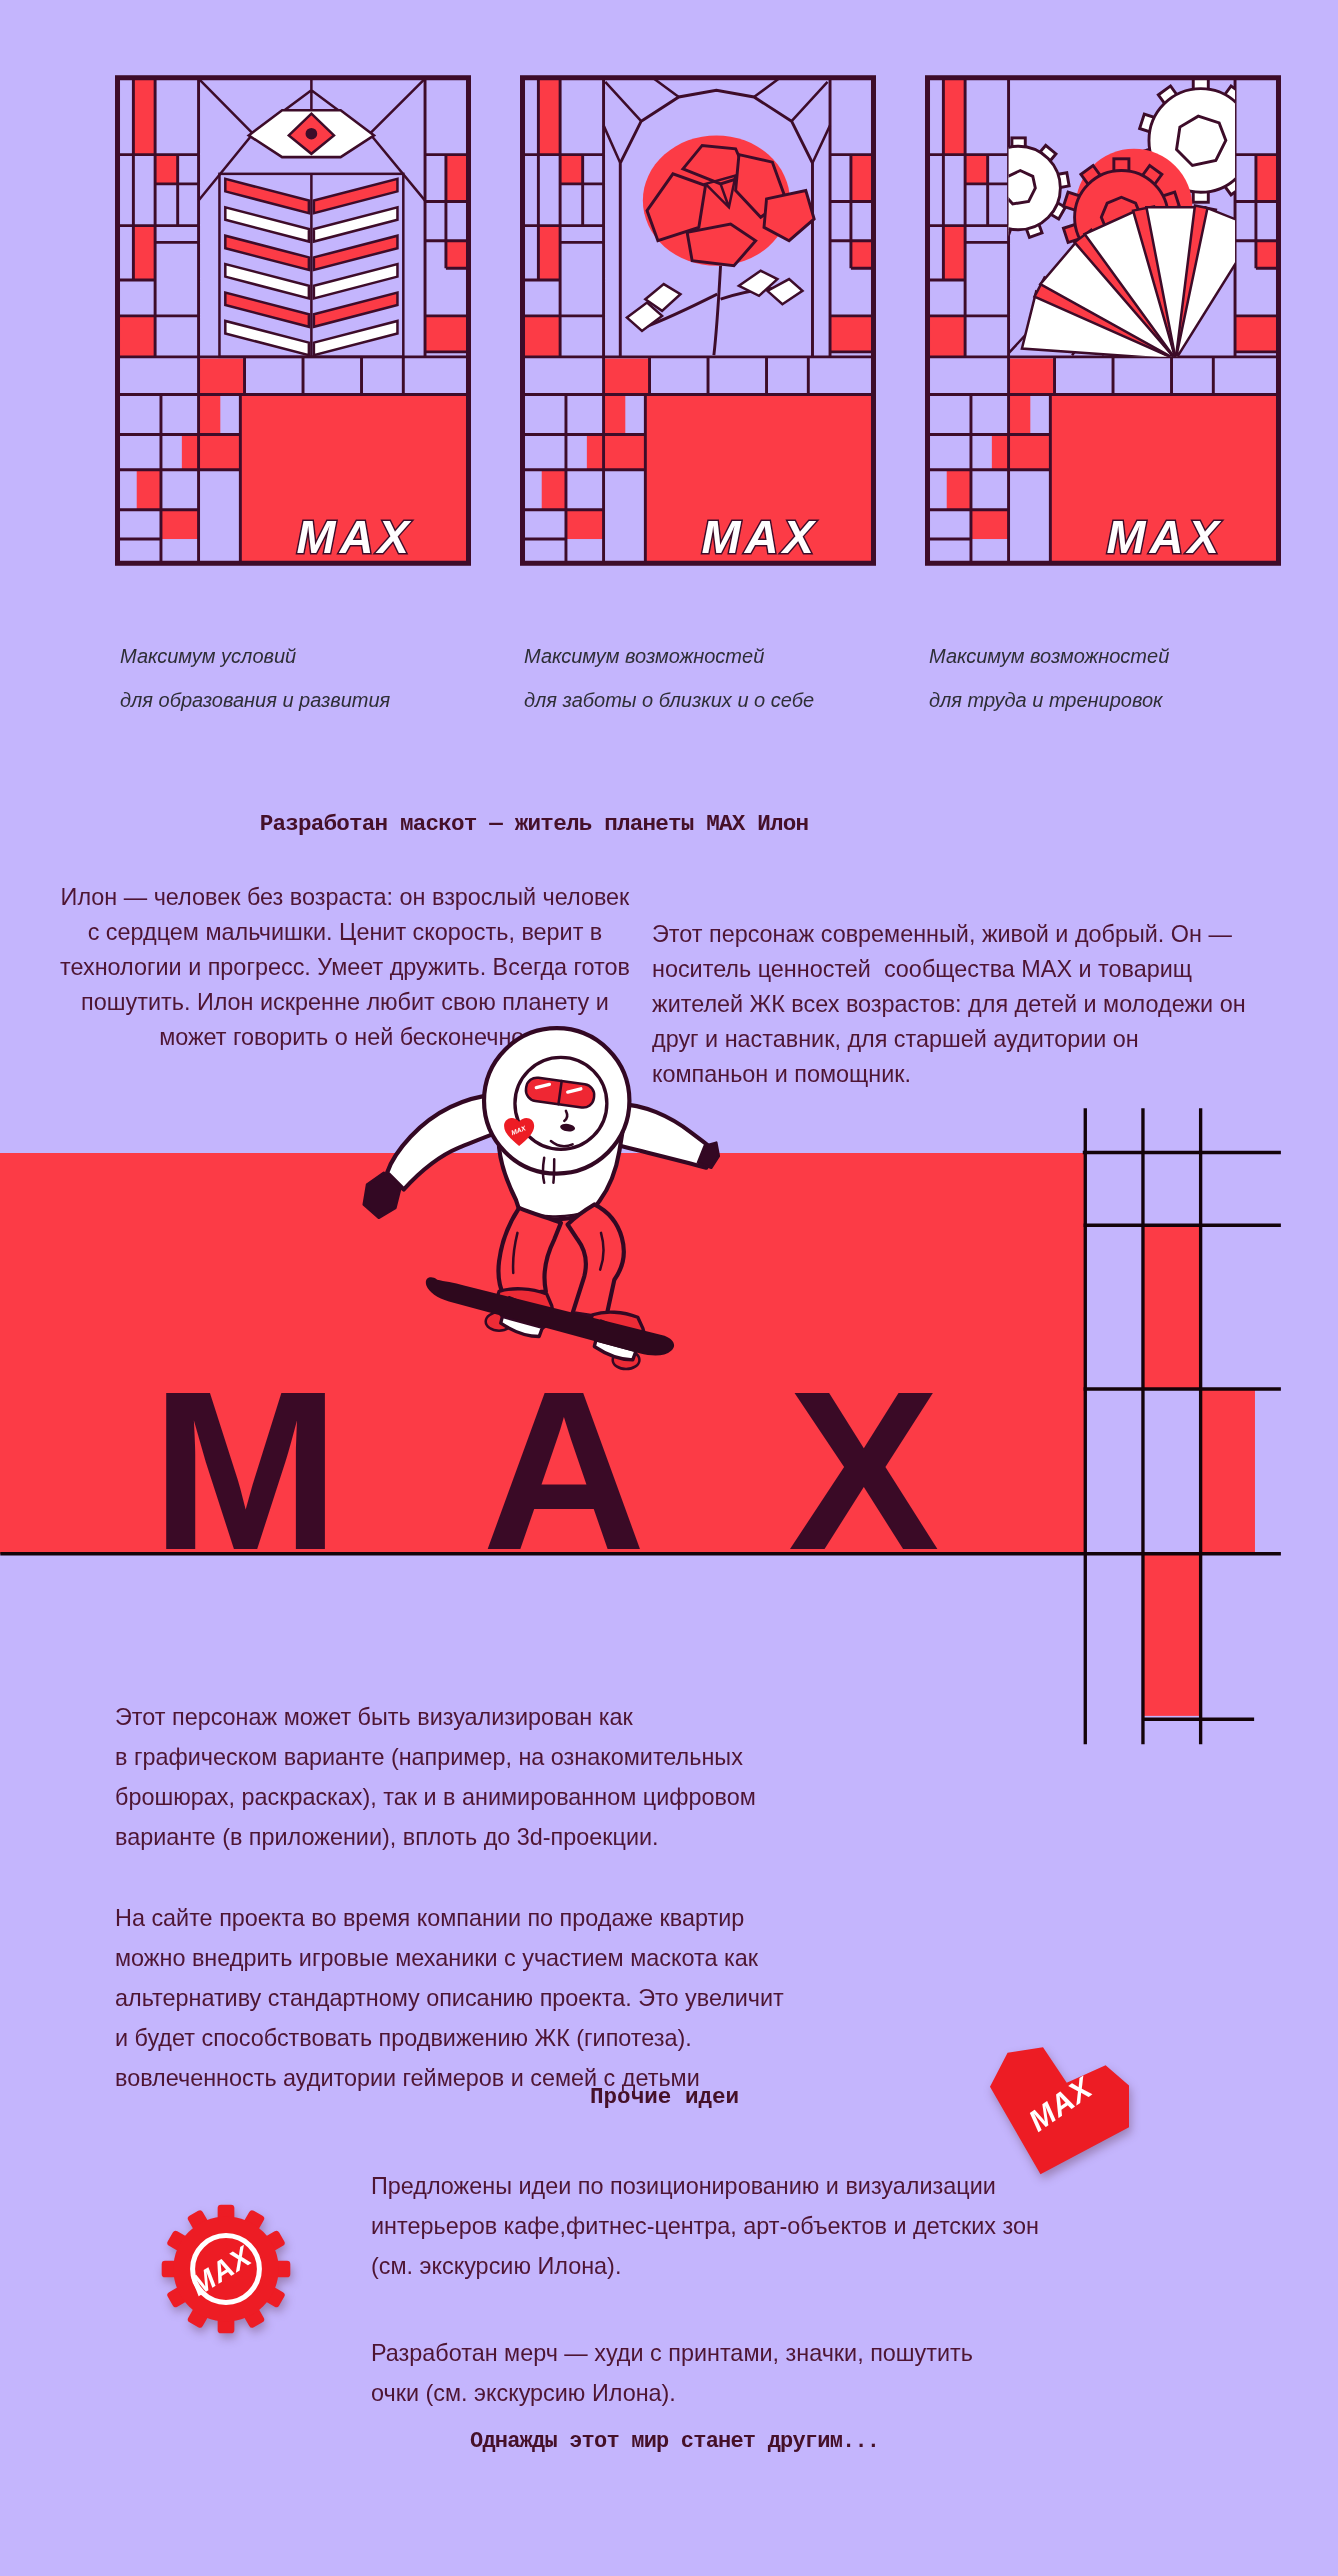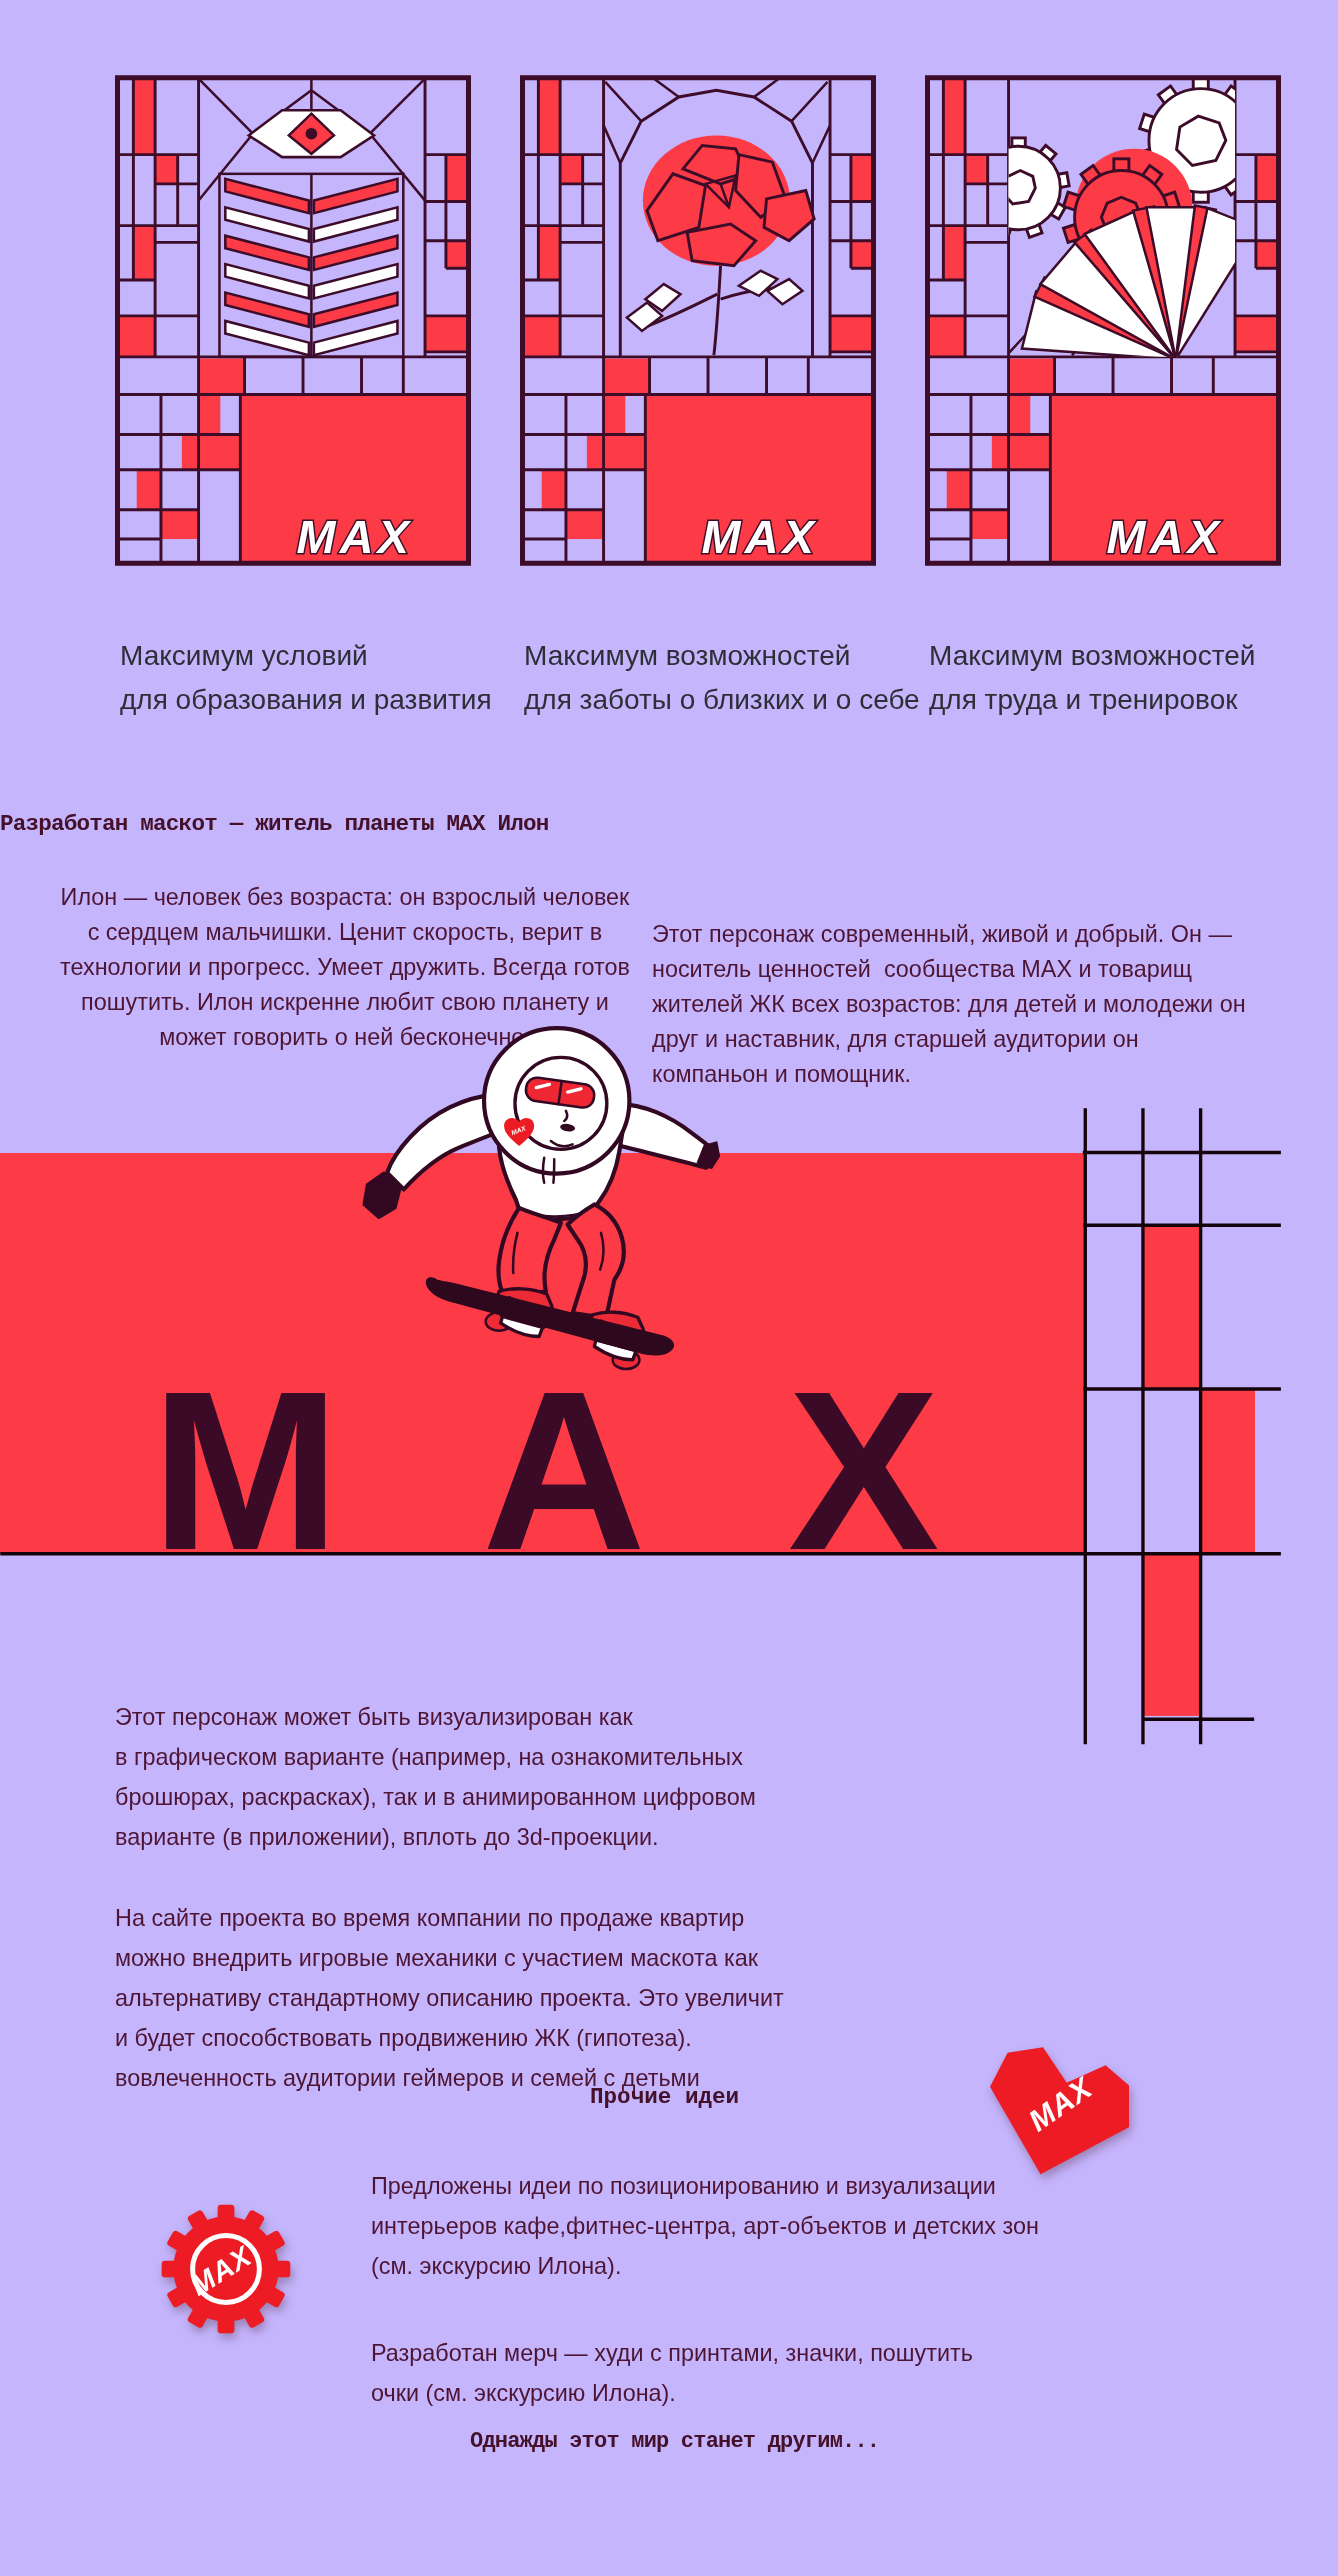--- a/index.html
+++ b/index.html
@@ -1,23 +1,23 @@
 <!DOCTYPE html>
 <html style="--brand-red: #FC3B46; --logo-red: #ED1C24;font-size:13.4px"><head>
 <meta charset="utf-8">
 <style>
   html,body{margin:0;padding:0;background:#fff;}
   .page{position:relative;width:1338px;height:2576px;background:#c4b5fd;overflow:hidden;
         font-family:"Liberation Sans",sans-serif;}
   .abs{position:absolute;}
   .poster{width:356px;height:491px;}
-  .caption{font-size:28px;line-height:44px;color:#2E2E36;}
+  .caption{font-size:20px;line-height:44px;color:#2E2E36;font-style:italic;}
   .caption div{white-space:pre;}
   .mono{font-family:"Liberation Mono",monospace;font-weight:bold;color:#451029;}
-  .heading-mono{font-size:22.6px;letter-spacing:-0.8px;width:1068px;}
+  .heading-mono{font-size:22.6px;letter-spacing:-0.8px;text-align:center;width:1068px;}
   .body-col{font-size:23.4px;line-height:35px;color:#4E1533;}
   .body-par{font-size:23.4px;line-height:40px;color:#4E1533;margin-top:36px;}
   .body-col div,.body-par div{white-space:pre;}
   .banner{background:var(--brand-red,#FC3B46);}
   .bigmax{font-weight:900;font-size:227px;line-height:1;letter-spacing:142px;
           color:#3A0A26;white-space:nowrap;}
   .footer-mono{font-size:22px;letter-spacing:-0.8px;}
   svg text.poster-max{font-family:"Liberation Sans",sans-serif;font-weight:900;
           font-style:italic;letter-spacing:5px;}
   svg text.logo-max{font-family:"Liberation Sans",sans-serif;font-weight:900;

